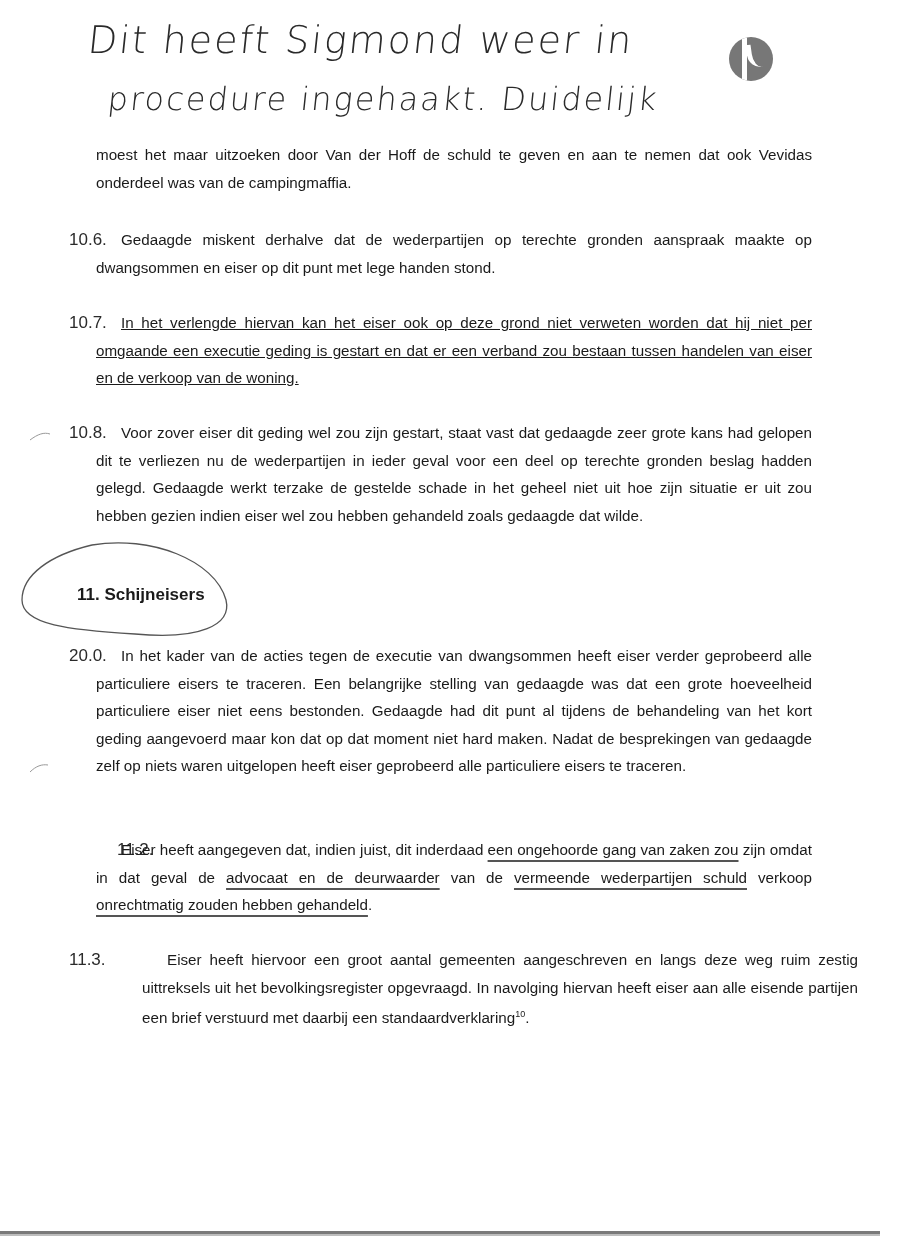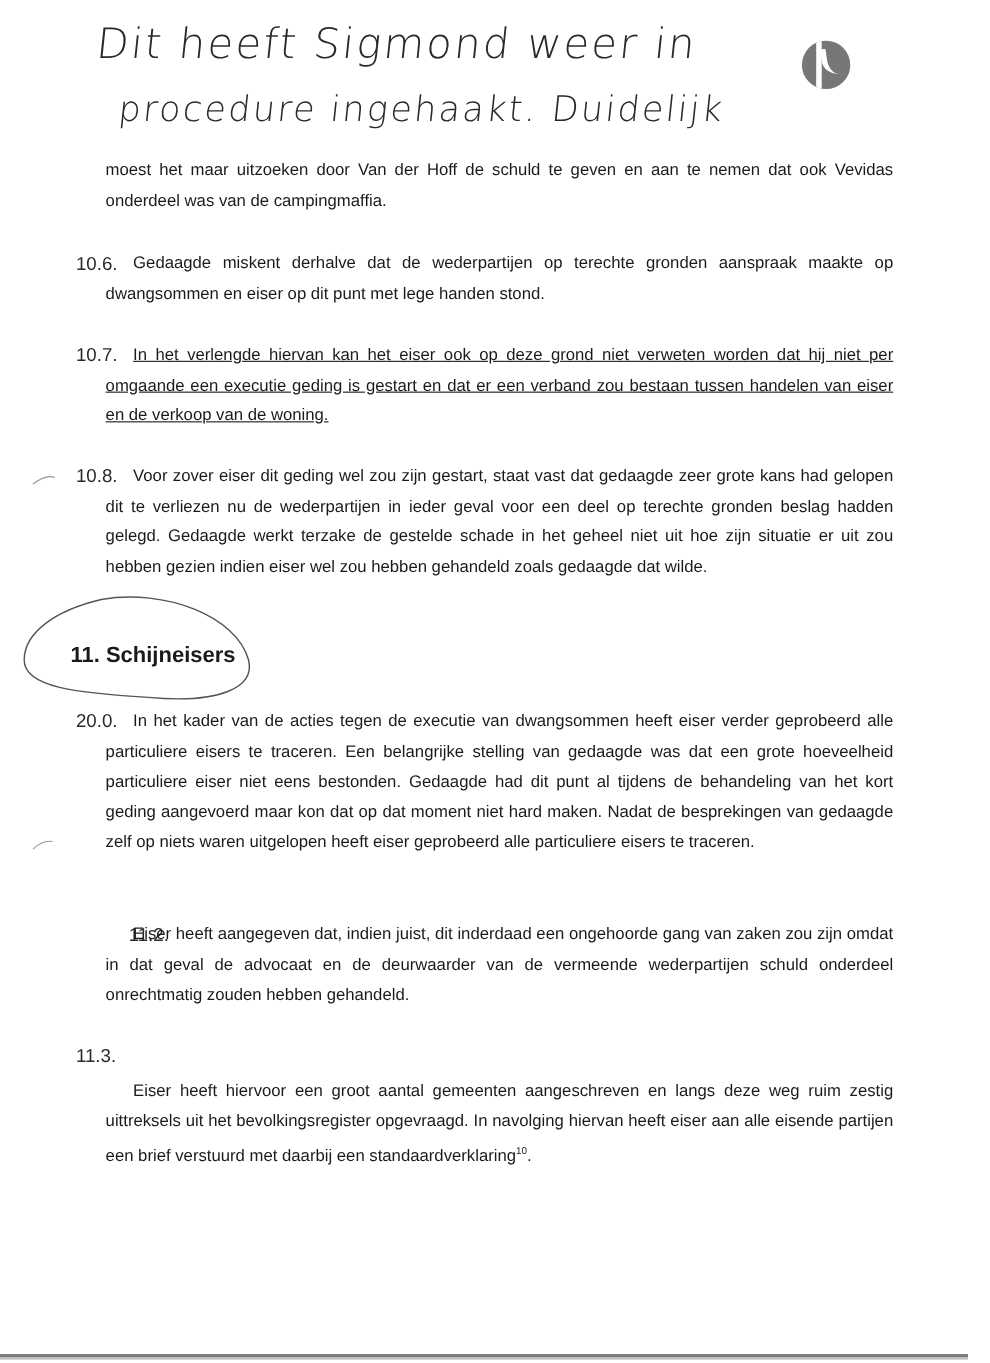--- a/index.html
+++ b/index.html
@@ -29,24 +29,24 @@
   }
   .para {
     position: absolute; left: 96px; width: 716px; font-size: 15.2px; line-height: 27.5px;
     text-align: justify; text-align-last: left;
   }
   .num {
     position: absolute; left: 69px; font-size: 17px; line-height: 27.5px; color: #2a2a2a;
   }
   .first-indent { text-indent: 25px; }
   .heading {
-    position: absolute; left: 64px; top: 585px; font-size: 20px; font-weight: bold;
+    position: absolute; left: 77px; top: 585px; font-size: 17px; font-weight: bold;
   }
   .circle-svg { position: absolute; left: 0; top: 0; width: 900px; height: 1239px; pointer-events: none; }
-  .ul { text-decoration-color: #555; text-underline-offset: 5px; text-decoration-thickness: 2px; }
+  .ul { text-decoration: underline; text-decoration-color: #555; text-underline-offset: 5px; text-decoration-thickness: 2px; }
   sup { font-size: 9px; }
   .bottom-edge {
     position: absolute; left: 0; top: 1231px; width: 880px; height: 3px; background: #7a7a7a;
   }
   .bottom-edge2 {
     position: absolute; left: 0; top: 1234px; width: 880px; height: 2px; background: #bdbdbd;
   }
 </style>
 </head>
 <body>
@@ -78,22 +78,22 @@
   <path d="M92 545 C 150 535, 215 560, 226 600 C 232 625, 200 640, 135 634 C 70 630, 22 625, 22 600 C 22 575, 50 555, 92 545" fill="none" stroke="#555" stroke-width="1.3"></path>
   <path d="M30 440 C 38 434, 44 432, 50 434" fill="none" stroke="#999" stroke-width="1"></path>
   <path d="M30 772 C 36 766, 42 764, 48 765" fill="none" stroke="#999" stroke-width="1"></path>
 </svg>
 
 <div class="num" style="top:642px;">20.0.</div>
 <div class="para first-indent" style="top:642px;">In het kader van de acties tegen de executie van dwangsommen heeft eiser verder geprobeerd alle particuliere eisers te traceren. Een belangrijke stelling van gedaagde was dat een grote hoeveelheid particuliere eiser niet eens bestonden. Gedaagde had dit punt al tijdens de behandeling van het kort geding aangevoerd maar kon dat op dat moment niet hard maken. Nadat de besprekingen van gedaagde zelf op niets waren uitgelopen heeft eiser geprobeerd alle particuliere eisers te traceren.</div>
 
 <div class="num" style="top:836px;margin-left:48px;">11.2.</div>
 <div class="para first-indent" style="top:836px;">
-  <span>Eiser heeft aangegeven dat, indien juist, dit inderdaad </span><span class="ul">een ongehoorde gang van zaken zou</span><span> zijn omdat in dat geval de </span><span class="ul">advocaat en de deurwaarder</span><span> van de </span><span class="ul">vermeende wederpartijen schuld</span><span> onderdeel </span><span class="ul">onrechtmatig zouden hebben gehandeld</span><span>.</span>
+  <span>Eiser heeft aangegeven dat, indien juist, dit inderdaad </span><span class="ul">een ongehoorde gang van zaken zou</span><span> zijn omdat in dat geval de </span><span class="ul">advocaat en de deurwaarder</span><span> van de </span><span class="ul">vermeende wederpartijen schuld</span><span> verkoop </span><span class="ul">onrechtmatig zouden hebben gehandeld</span><span>.</span>
 </div>
 
 <div class="num" style="top:946px;">11.3.</div>
-<div class="para first-indent" style="top:978px;">
+<div class="para first-indent" style="top:946px;margin-left:46px;">
   <span>Eiser heeft hiervoor een groot aantal gemeenten aangeschreven en langs deze weg ruim zestig uittreksels uit het bevolkingsregister opgevraagd. In navolging hiervan heeft eiser aan alle eisende partijen een brief verstuurd met daarbij een standaardverklaring</span><sup>10</sup><span>.</span>
 </div>
 
 <div class="bottom-edge"></div>
 <div class="bottom-edge2"></div>
 
 </body></html>

